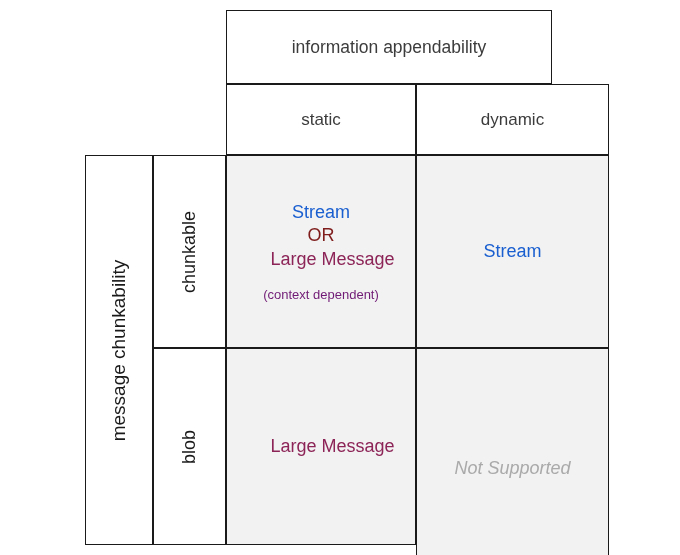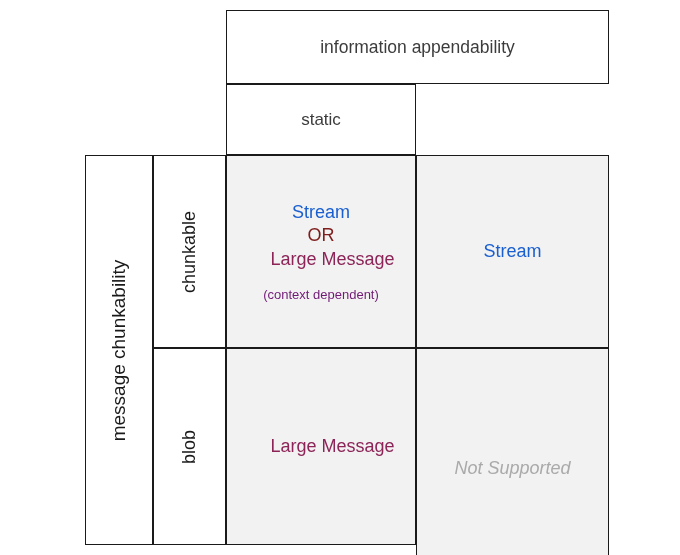--- a/index.html
+++ b/index.html
@@ -32,21 +32,21 @@
     justify-content: center;
     text-align: center;
     background: #ffffff;
     color: #3c3c3c;
   }
 
   
   .col-super {
     left: 226px;
     top: 10px;
-    width: 383px;
+    width: 326px;
     height: 74px;
     font-size: 17.5px;
   }
   .col-head {
     top: 84px;
     height: 71px;
     font-size: 17px;
   }
   .col-head-static  { left: 226px; width: 190px; }
   .col-head-dynamic { left: 416px; width: 193px; }
@@ -123,20 +123,23 @@
 <div id="matrix-root">
 
   <div class="cell col-super">
     <span>information appendability</span>
   </div>
 
   <div class="cell col-head col-head-static">
     <span>static</span>
   </div>
 
+  <div class="cell col-head col-head-dynamic">
+    <span>dynamic</span>
+  </div>
 
   <div class="cell row-super">
     <span class="vertical-label">message chunkability</span>
   </div>
 
   <div class="cell row-head row-head-chunkable">
     <span class="vertical-label">chunkable</span>
   </div>
 
   <div class="cell row-head row-head-blob">

